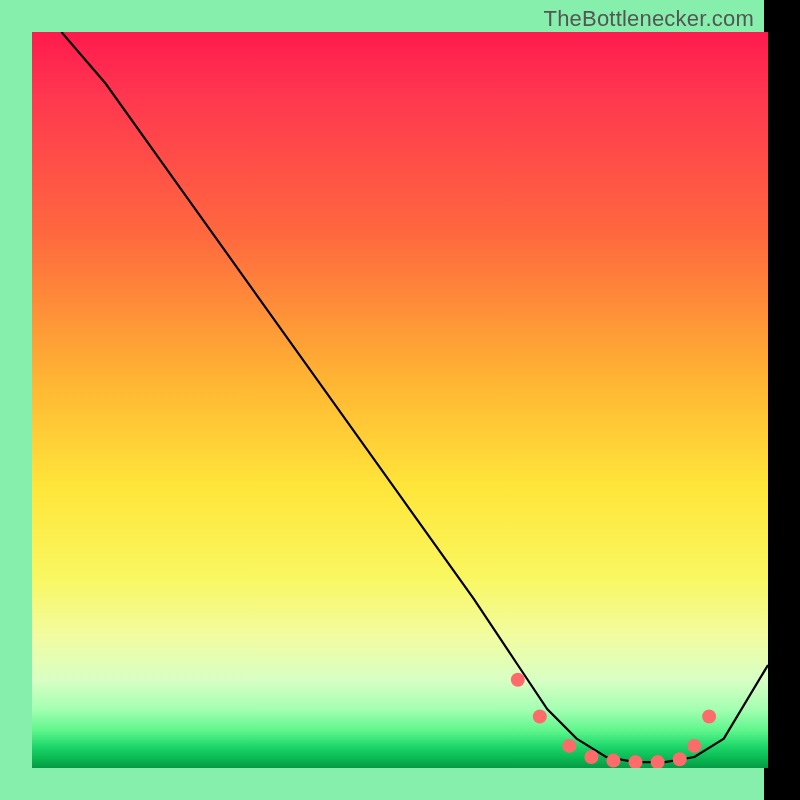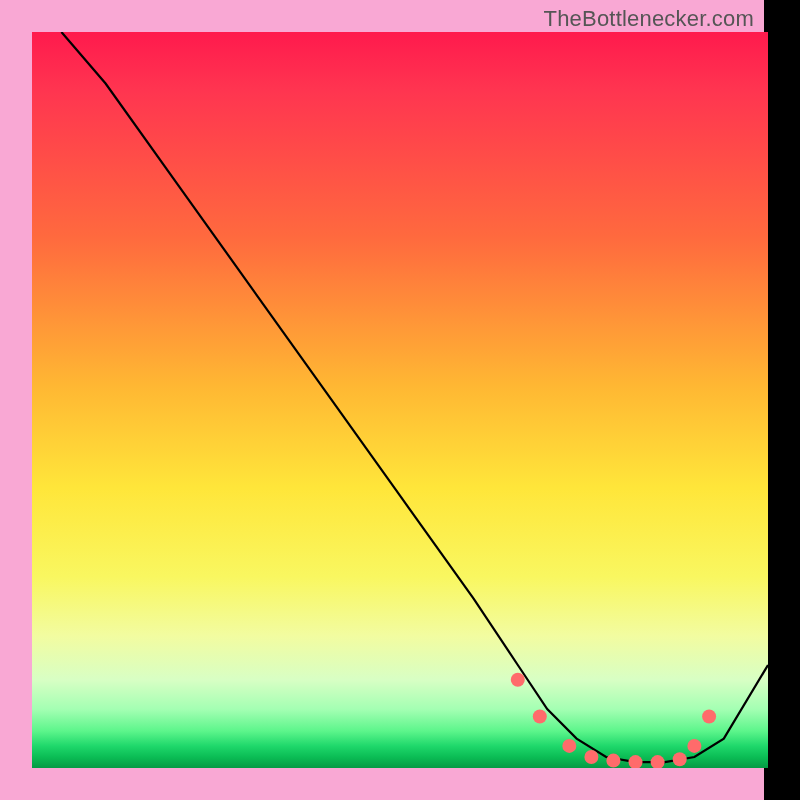--- a/index.html
+++ b/index.html
@@ -8,21 +8,21 @@
     width: 800px;
     height: 800px;
     background: #000;
     overflow: hidden;
     font-family: Arial, Helvetica, sans-serif;
   }
   .frame {
     position: relative;
     width: 764px;
     height: 800px;
-    background: #f9a8d4;
+    background: #86efac;
   }
   .watermark {
     position: absolute;
     top: 6px;
     right: 10px;
     color: #555;
     font-size: 22px;
     font-weight: 500;
     letter-spacing: 0.2px;
     z-index: 20;

